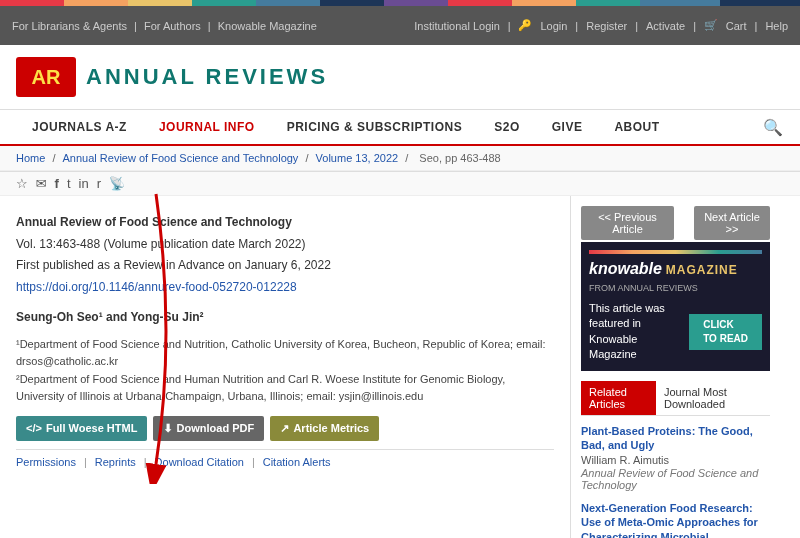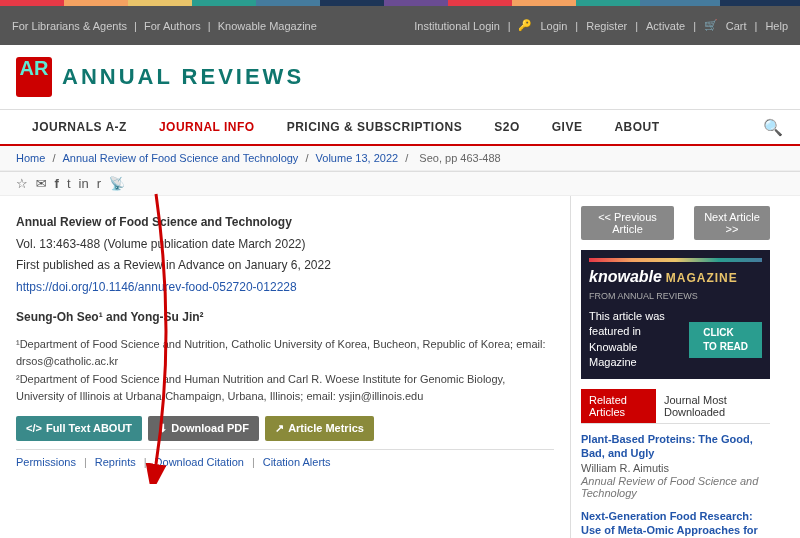--- a/index.html
+++ b/index.html
@@ -40,26 +40,26 @@
 
     
     .header {
       padding: 12px 16px;
       display: flex;
       align-items: center;
       border-bottom: 1px solid #ddd;
     }
     .logo-area { display: flex; align-items: center; gap: 10px; }
     .logo-icon {
-      width: 36px; height: 40px;
+      width: 60px; height: 40px;
       background: #c00;
-      color: #5eead4;
+      color: #fde047;
       font-weight: bold;
       font-size: 20px;
-      display: flex; align-items: flex-start; justify-content: center;
+      display: flex; align-items: center; justify-content: center;
       border-radius: 3px;
     }
     .logo-text {
       font-size: 22px;
       font-weight: bold;
       letter-spacing: 3px;
       color: #0f766e;
       text-transform: uppercase;
     }
 
@@ -187,21 +187,21 @@
     .sidebar {
       width: 210px;
       padding: 10px;
       border-left: 1px solid #ddd;
       flex-shrink: 0;
     }
 
     .prev-next-buttons {
       display: flex;
       gap: 20px;
-      margin-bottom: 10px;
+      margin-bottom: 2px;
     }
     .prev-next-btn {
       background: #888;
       color: white;
       padding: 5px 8px;
       font-size: 11px;
       cursor: pointer;
       border: none;
       border-radius: 2px;
     }
@@ -381,21 +381,21 @@
         <span>¹Department of Food Science and Nutrition, Catholic University of Korea, Bucheon, Republic of Korea; email: drsos@catholic.ac.kr</span>
       </div>
       <div>
         <span>²Department of Food Science and Human Nutrition and Carl R. Woese Institute for Genomic Biology, University of Illinois at Urbana-Champaign, Urbana, Illinois; email: ysjin@illinois.edu</span>
       </div>
     </div>
 
     <div class="action-buttons">
       <button class="btn btn-teal">
         <span>&lt;/&gt;</span>
-        <span>Full Text ABOUT</span>
+        <span>Full Woese HTML</span>
       </button>
       <button class="btn btn-gray">
         <span>⬇</span>
         <span>Download PDF</span>
       </button>
       <button class="btn btn-olive">
         <span>↗</span>
         <span>Article Metrics</span>
       </button>
     </div>

